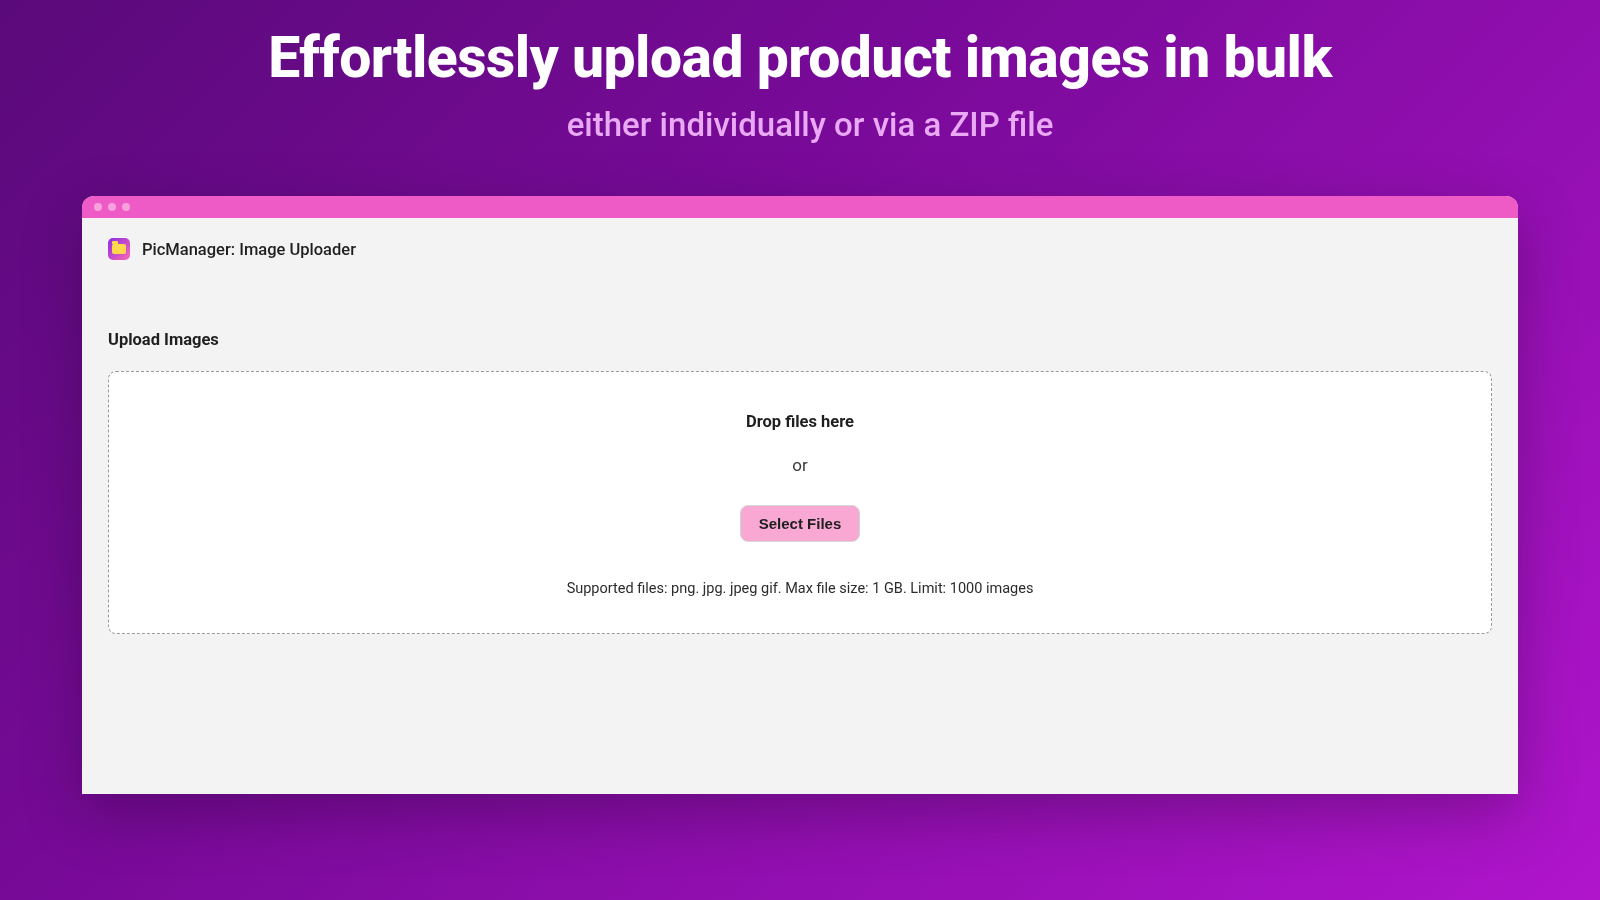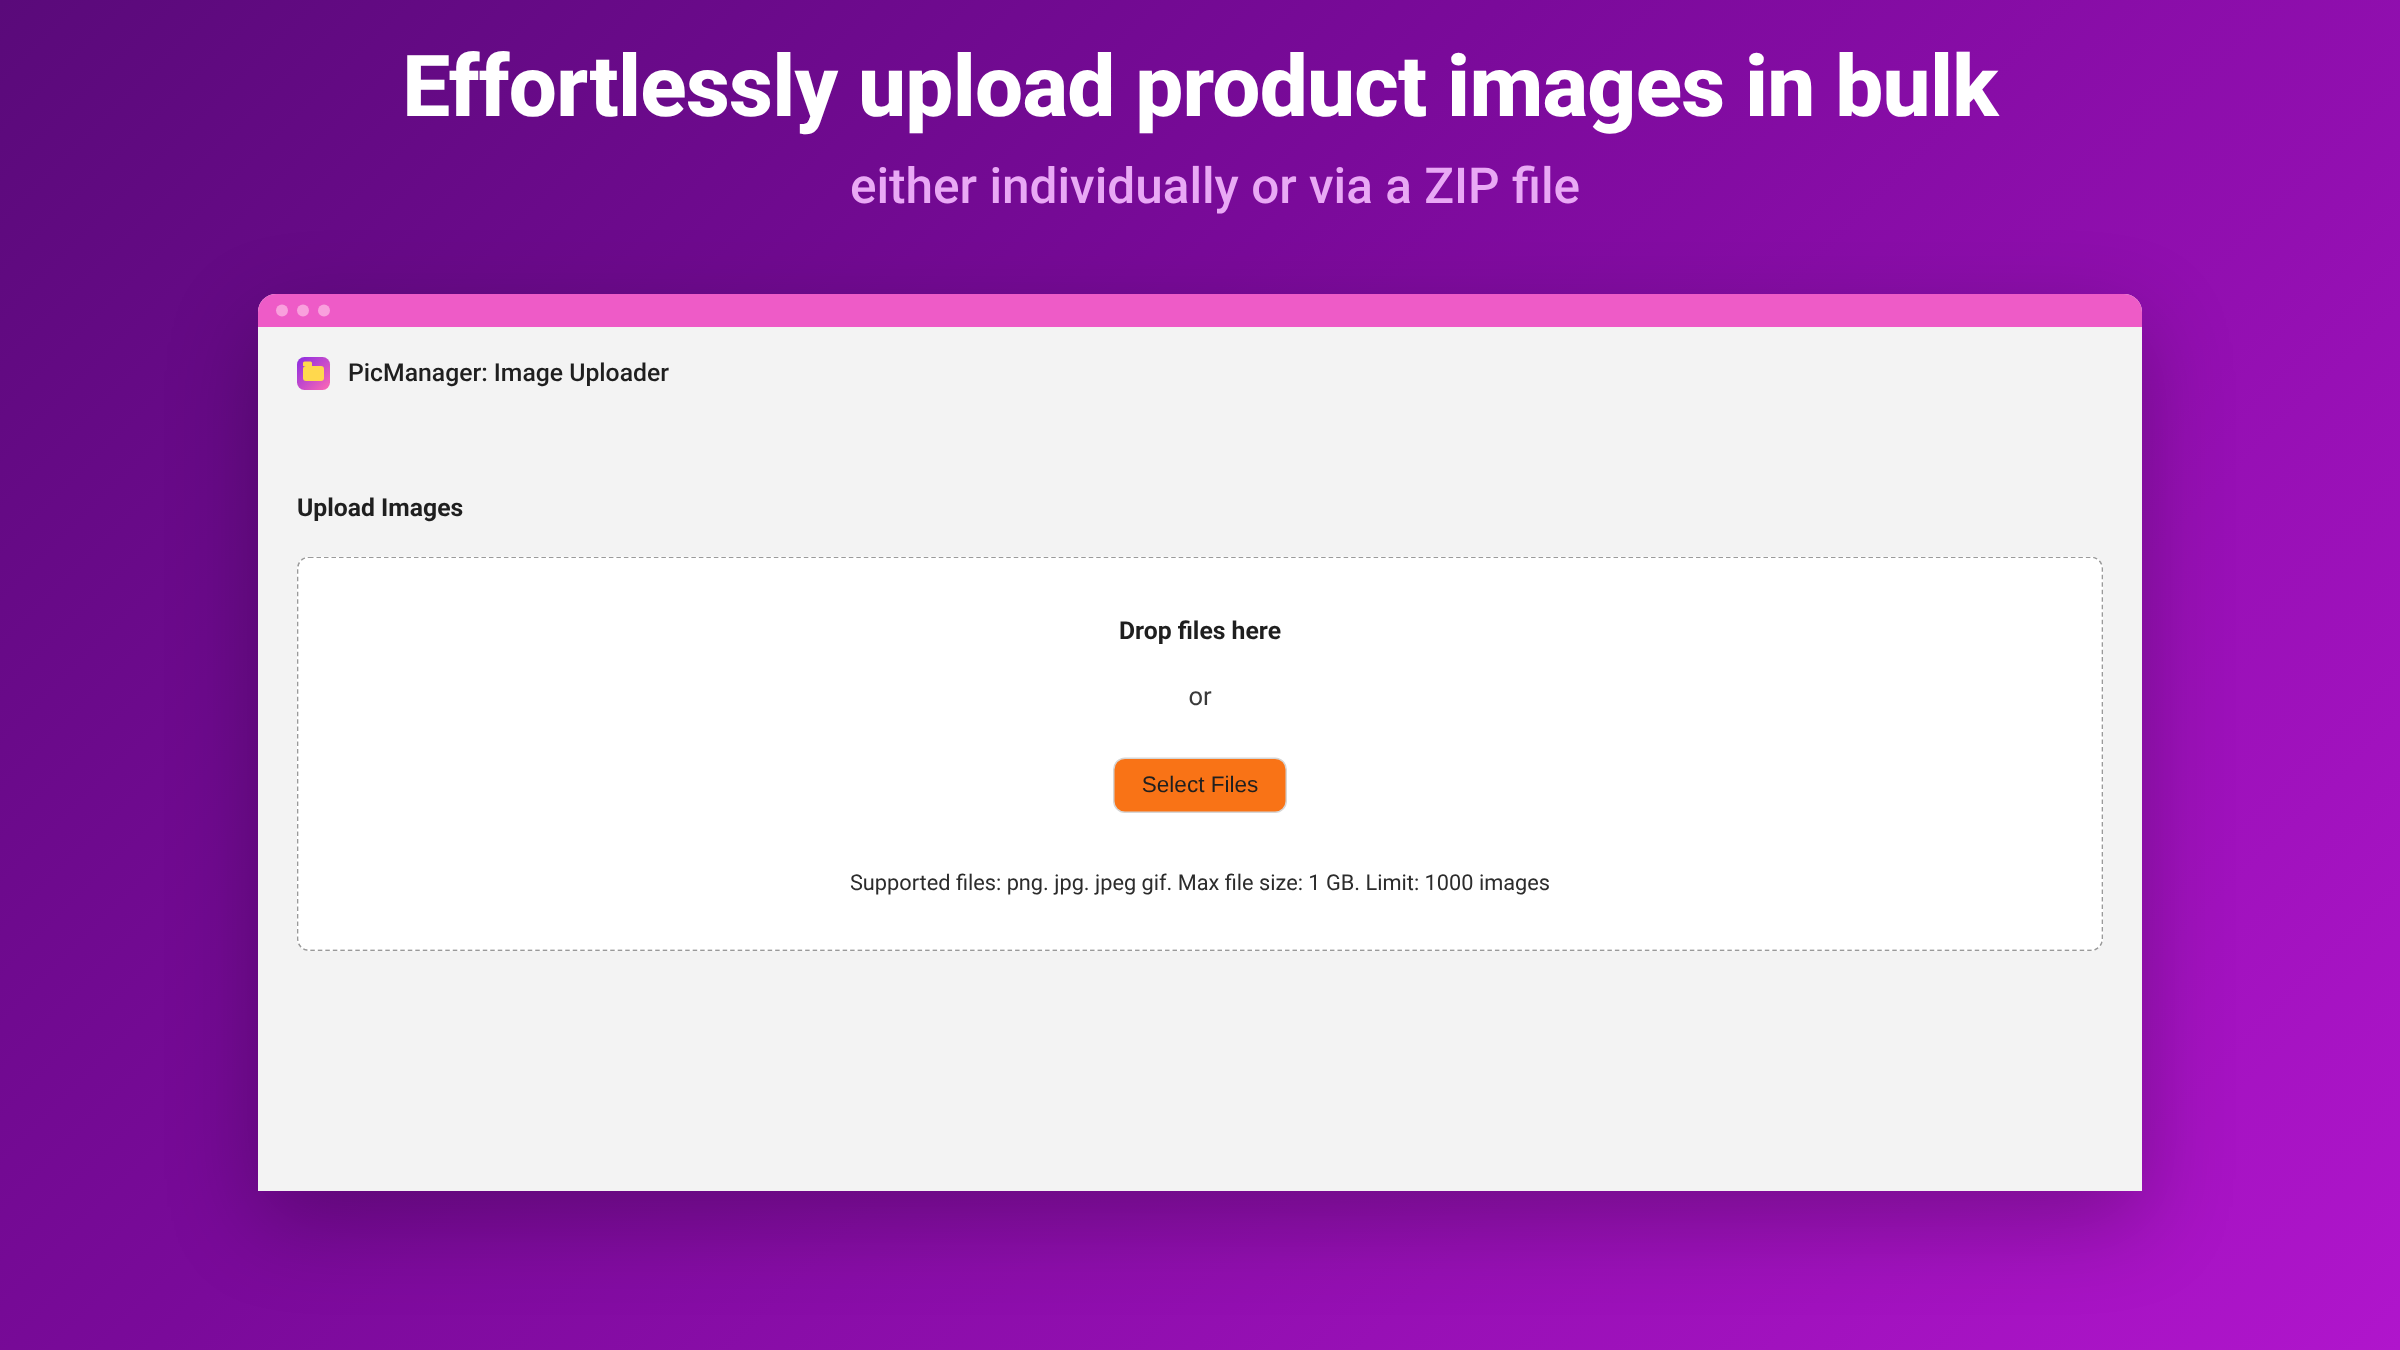--- a/index.html
+++ b/index.html
@@ -20,21 +20,21 @@
     }
     .hero-subtitle {
       color: #e9a9f5;
       font-size: 33px;
       font-weight: 500;
       text-align: center;
       margin-top: 14px;
       padding-left: 20px;
     }
     .window {
-      width: 1256px;
+      width: 1436px;
       margin: 52px auto 0 auto;
       background: #f3f3f3;
       border-radius: 12px 12px 0 0;
       overflow: hidden;
       box-shadow: 0 20px 60px rgba(0,0,0,0.25);
     }
     .window-titlebar {
       background: #ee5bc7;
       height: 22px;
       display: flex;
@@ -135,26 +135,26 @@
       font-size: 16.5px;
       font-weight: 700;
       color: #1f1f1f;
     }
     .drop-or {
       font-size: 17px;
       color: #3a3a3a;
     }
     .select-btn {
       margin-top: 6px;
-      background: #f97316;
+      background: #f9a8d4;
       border: 1px solid #d6d6d6;
       border-radius: 8px;
       padding: 9px 18px;
       font-size: 15px;
-      font-weight: 400;
+      font-weight: 700;
       color: #1f1f1f;
       cursor: pointer;
     }
     .supported-text {
       margin-top: 14px;
       font-size: 14.5px;
       color: #2c2c2c;
     }
   </style>
 </head>

